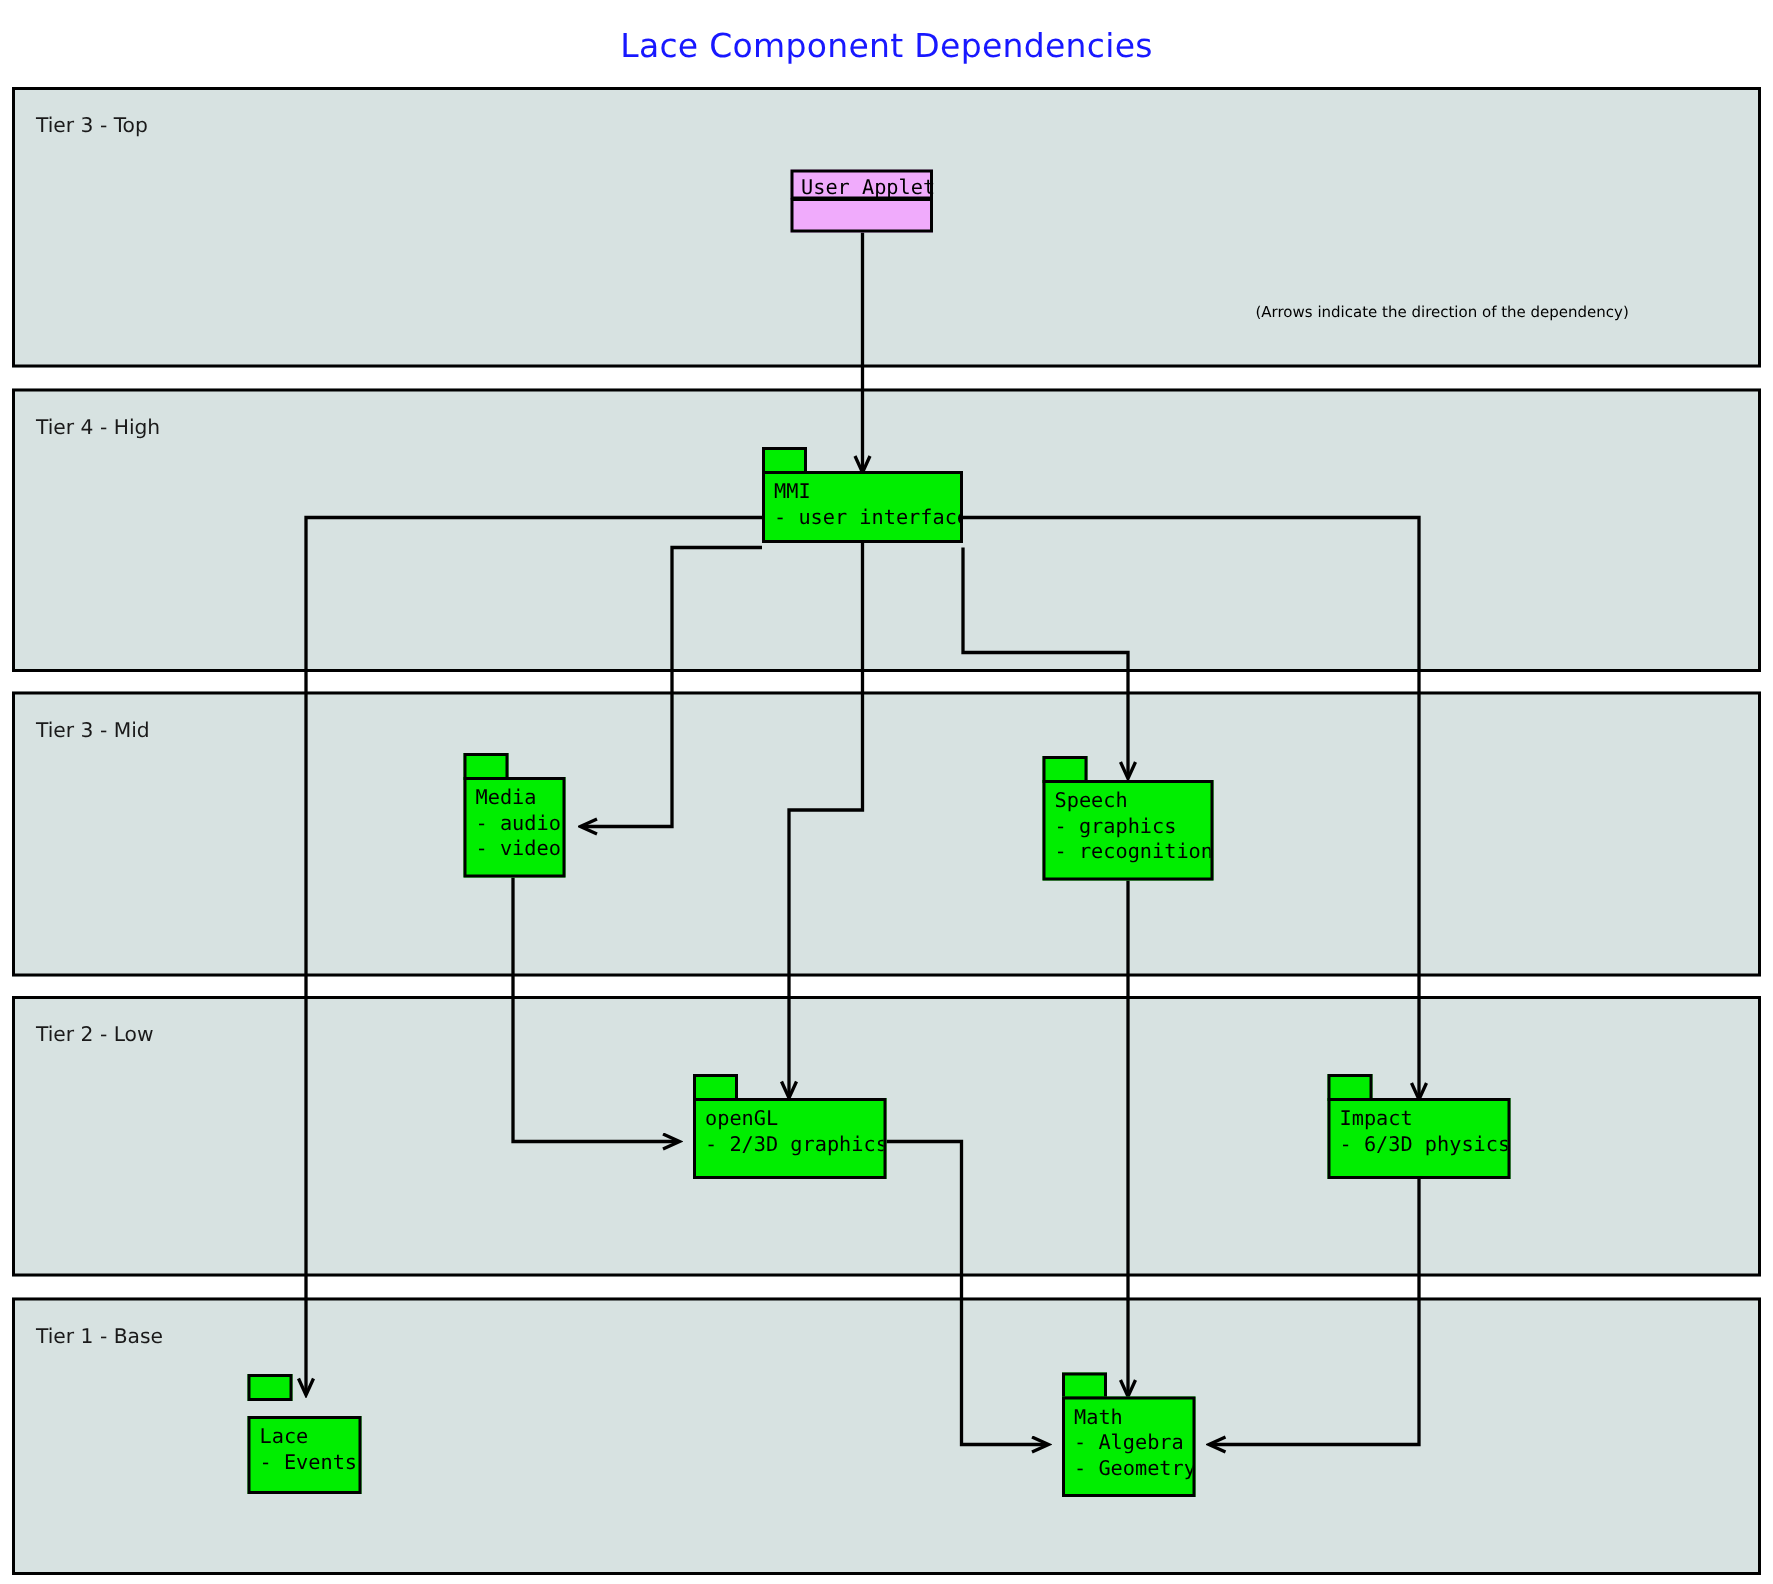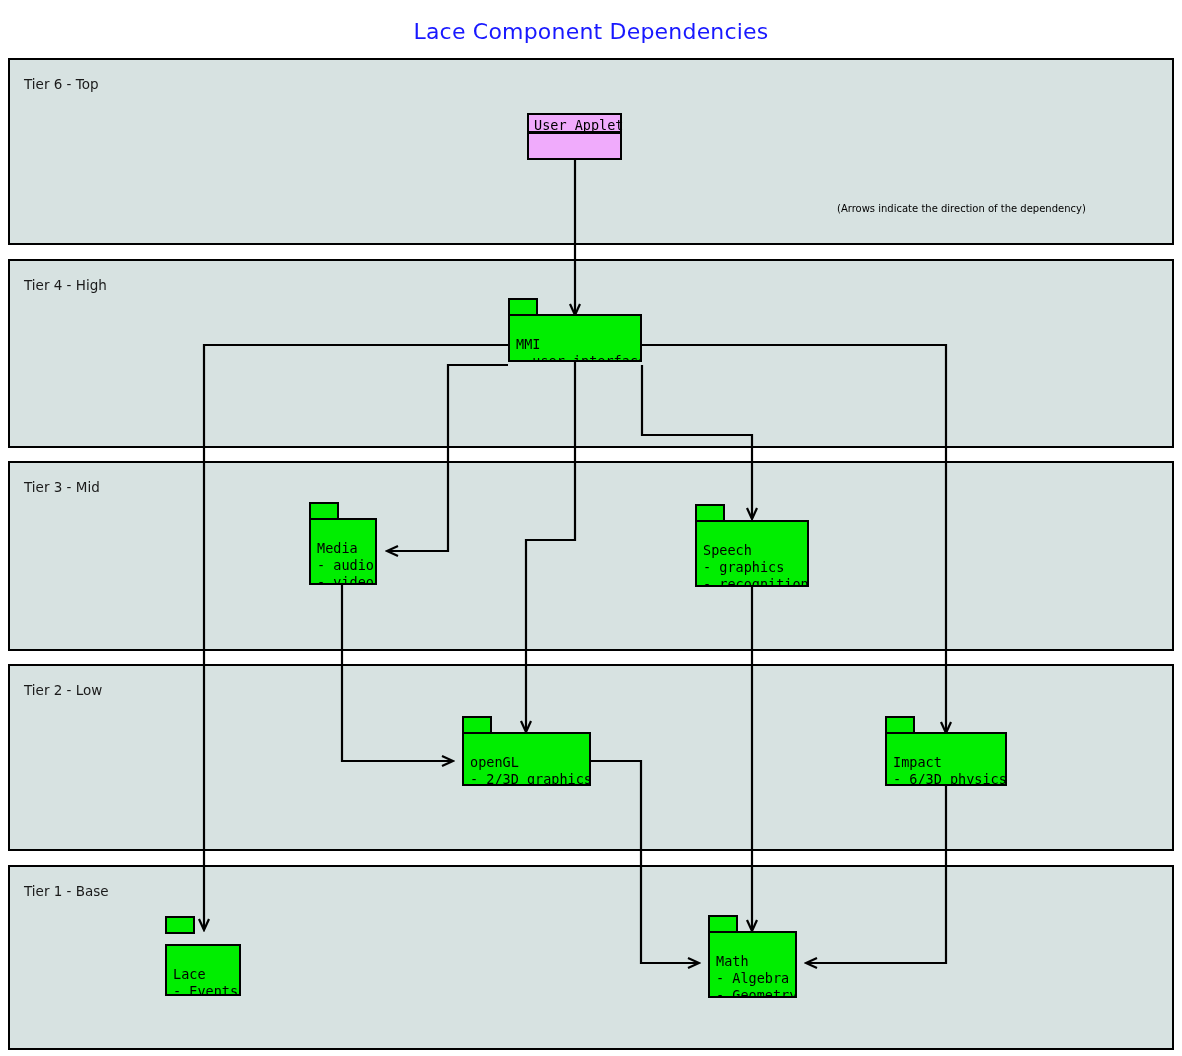--- a/index.html
+++ b/index.html
@@ -62,21 +62,21 @@
   }
   .pkg .tab {
     position: absolute;
     border: 2px solid #000000;
     box-sizing: border-box;
   }
   .pkg .body {
     position: absolute;
     border: 2px solid #000000;
     box-sizing: border-box;
-    padding: 20px 5px 4px 6px;
+    padding: 4px 5px 4px 6px;
     font-family: "DejaVu Sans Mono", monospace;
     font-size: 13.5px;
     line-height: 17px;
     color: #000000;
     white-space: pre;
     overflow: hidden;
   }
   .pkg.green .tab, .pkg.green .body { background: #00ee00; }
   .pkg.orange .tab, .pkg.orange .body { background: #f0abfc; }
   
@@ -91,21 +91,21 @@
   }
 </style>
 </head>
 <body>
 
 <div id="canvas">
 
   <div id="diagram-title">Lace Component Dependencies</div>
 
   <div class="tier" style="left:8px; top:58px; width:1166px; height:187px;">
-    <div class="tier-label">Tier 6 - Top</div>
+    <div class="tier-label">Tier 3 - Top</div>
     <div class="legend-note" style="left:827px; top:143px;">(Arrows indicate the direction of the dependency)</div>
   </div>
 
   <div class="tier" style="left:8px; top:259px; width:1166px; height:189px;">
     <div class="tier-label">Tier 4 - High</div>
   </div>
 
   <div class="tier" style="left:8px; top:461px; width:1166px; height:190px;">
     <div class="tier-label">Tier 3 - Mid</div>
   </div>

